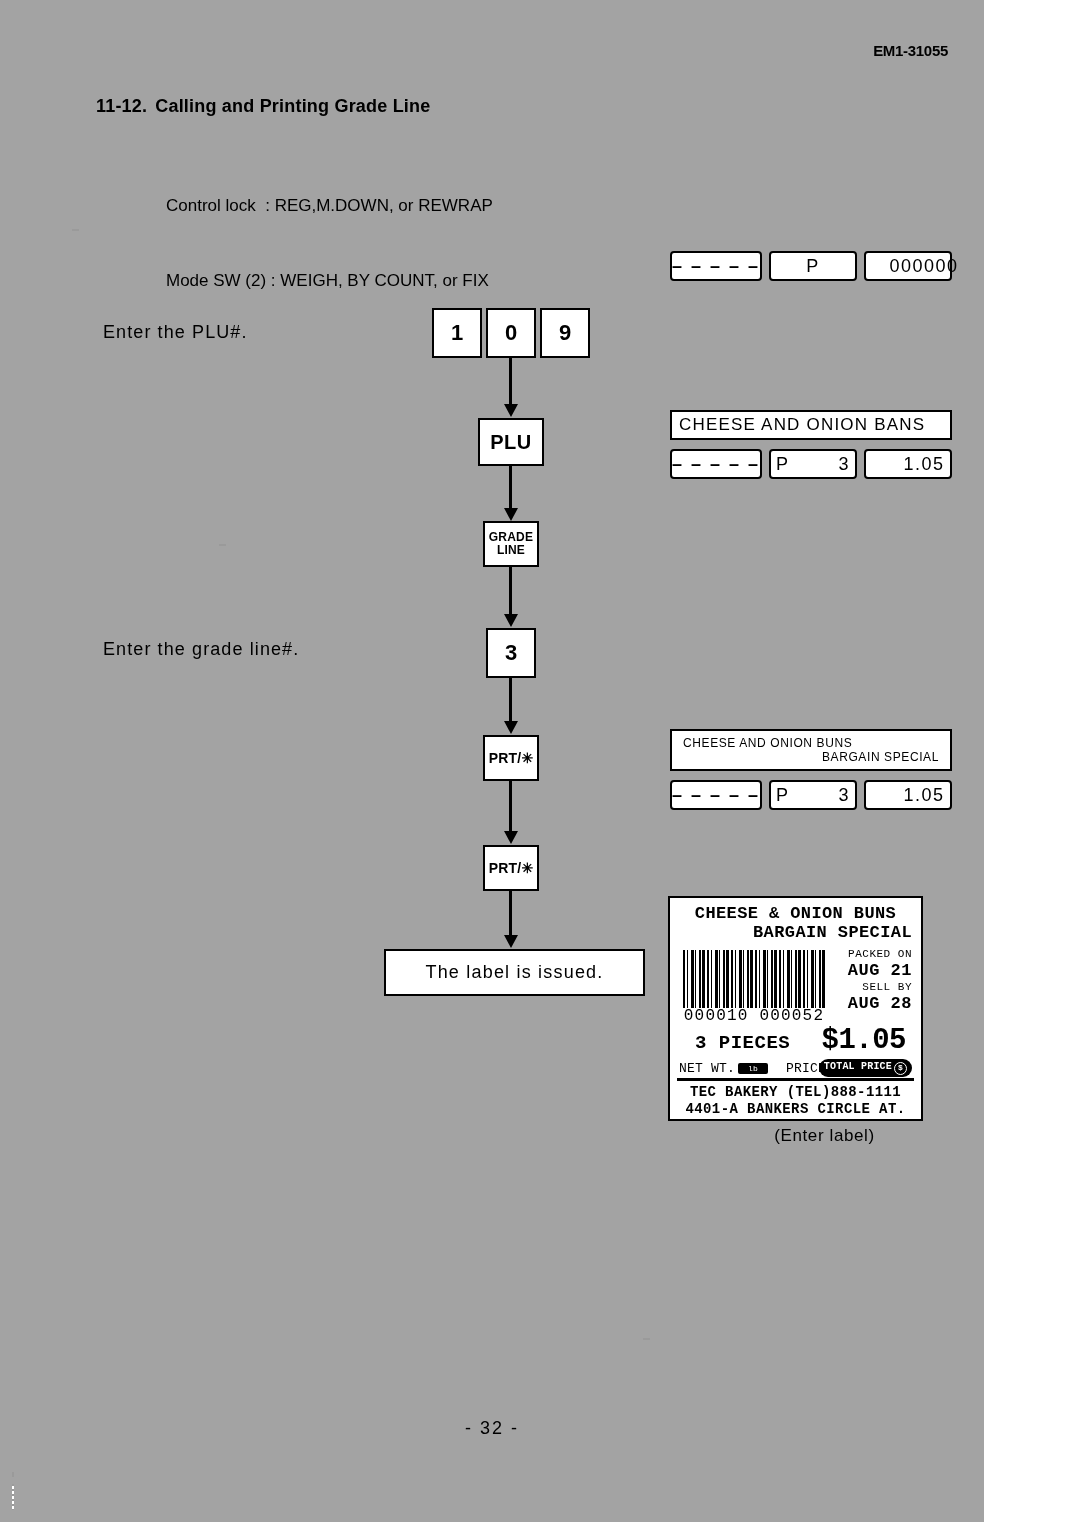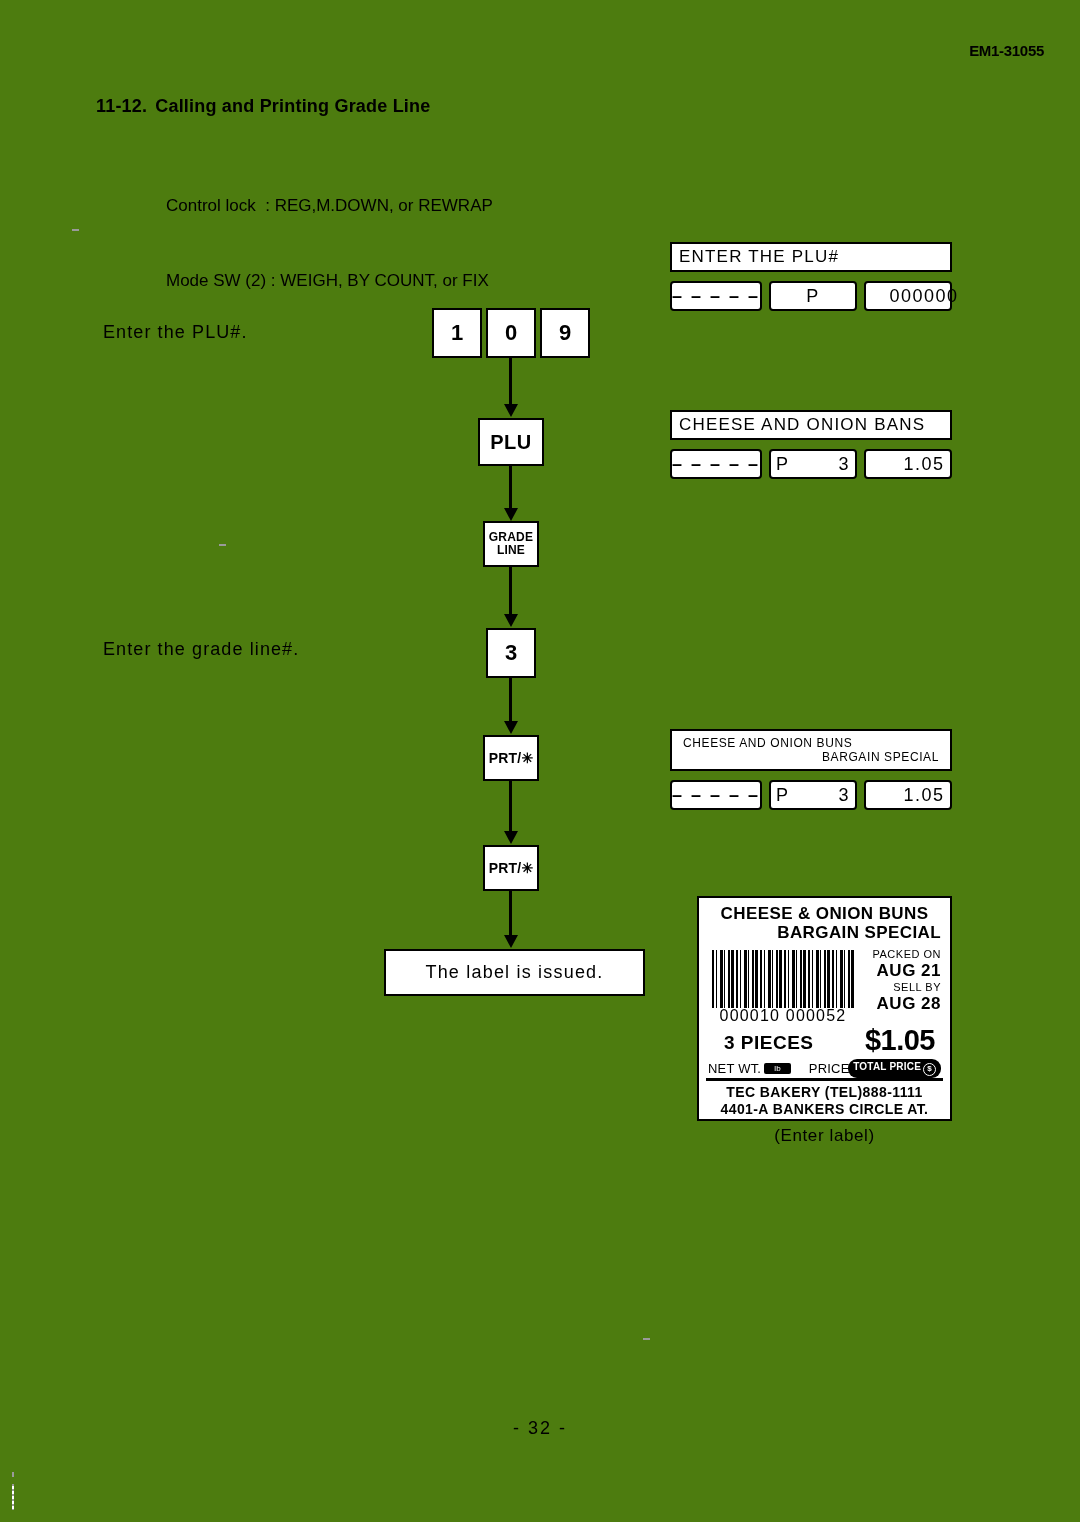--- a/index.html
+++ b/index.html
@@ -6,23 +6,23 @@
     margin: 0;
     padding: 0;
     background: #ffffff;
   }
   body {
     font-family: "Liberation Sans", sans-serif;
     color: #000000;
   }
   #page {
     position: relative;
-    width: 1080px;
+    width: 984px;
     height: 1522px;
-    background: #4d7c0f;
+    background: #a3a3a3;
     overflow: hidden;
   }
 
   
   .doc-code {
     position: absolute;
     top: 42px;
     right: 36px;
     font-family: "Liberation Sans", sans-serif;
     font-size: 15px;
@@ -181,28 +181,28 @@
     white-space: nowrap;
   }
   .cell.dashes  { width: 92px; justify-content: center; font-weight: bold; letter-spacing: 2px; }
   .cell.mid     { width: 88px; justify-content: center; }
   .cell.mid.split { justify-content: space-between; padding: 0 5px; }
   .cell.right   { width: 88px; justify-content: center; padding-left: 32px; }
 
   
   #sample-label {
     position: absolute;
-    left: 697px;
+    left: 668px;
     top: 896px;
     width: 255px;
     height: 225px;
     box-sizing: border-box;
     border: 2px solid #000;
     background: #fff;
-    font-family: Liberation Sans, sans-serif;
+    font-family: Liberation Mono, monospace;
   }
   #label-inner {
     position: absolute;
     left: 7px; top: 6px; right: 7px; bottom: 6px;
   }
   .lbl-title {
     text-align: center;
     font-size: 17px;
     font-weight: bold;
     letter-spacing: 0.4px;
@@ -416,21 +416,20 @@
 
   <div class="arrow" id="arrow-5"></div>
 
   <div class="key med" id="key-prt2">PRT/✳</div>
 
   <div class="arrow" id="arrow-6"></div>
 
   <div id="issued-box">The label is issued.</div>
 
   <div class="display-group" id="disp-1">
-    <div class="lcd-line">ENTER THE PLU#</div>
     <div class="lcd-row">
       <div class="cell dashes">– – – – –</div>
       <div class="cell mid">P</div>
       <div class="cell right">000000</div>
     </div>
   </div>
 
   <div class="display-group" id="disp-2">
     <div class="lcd-line">CHEESE AND ONION BANS</div>
     <div class="lcd-row">

